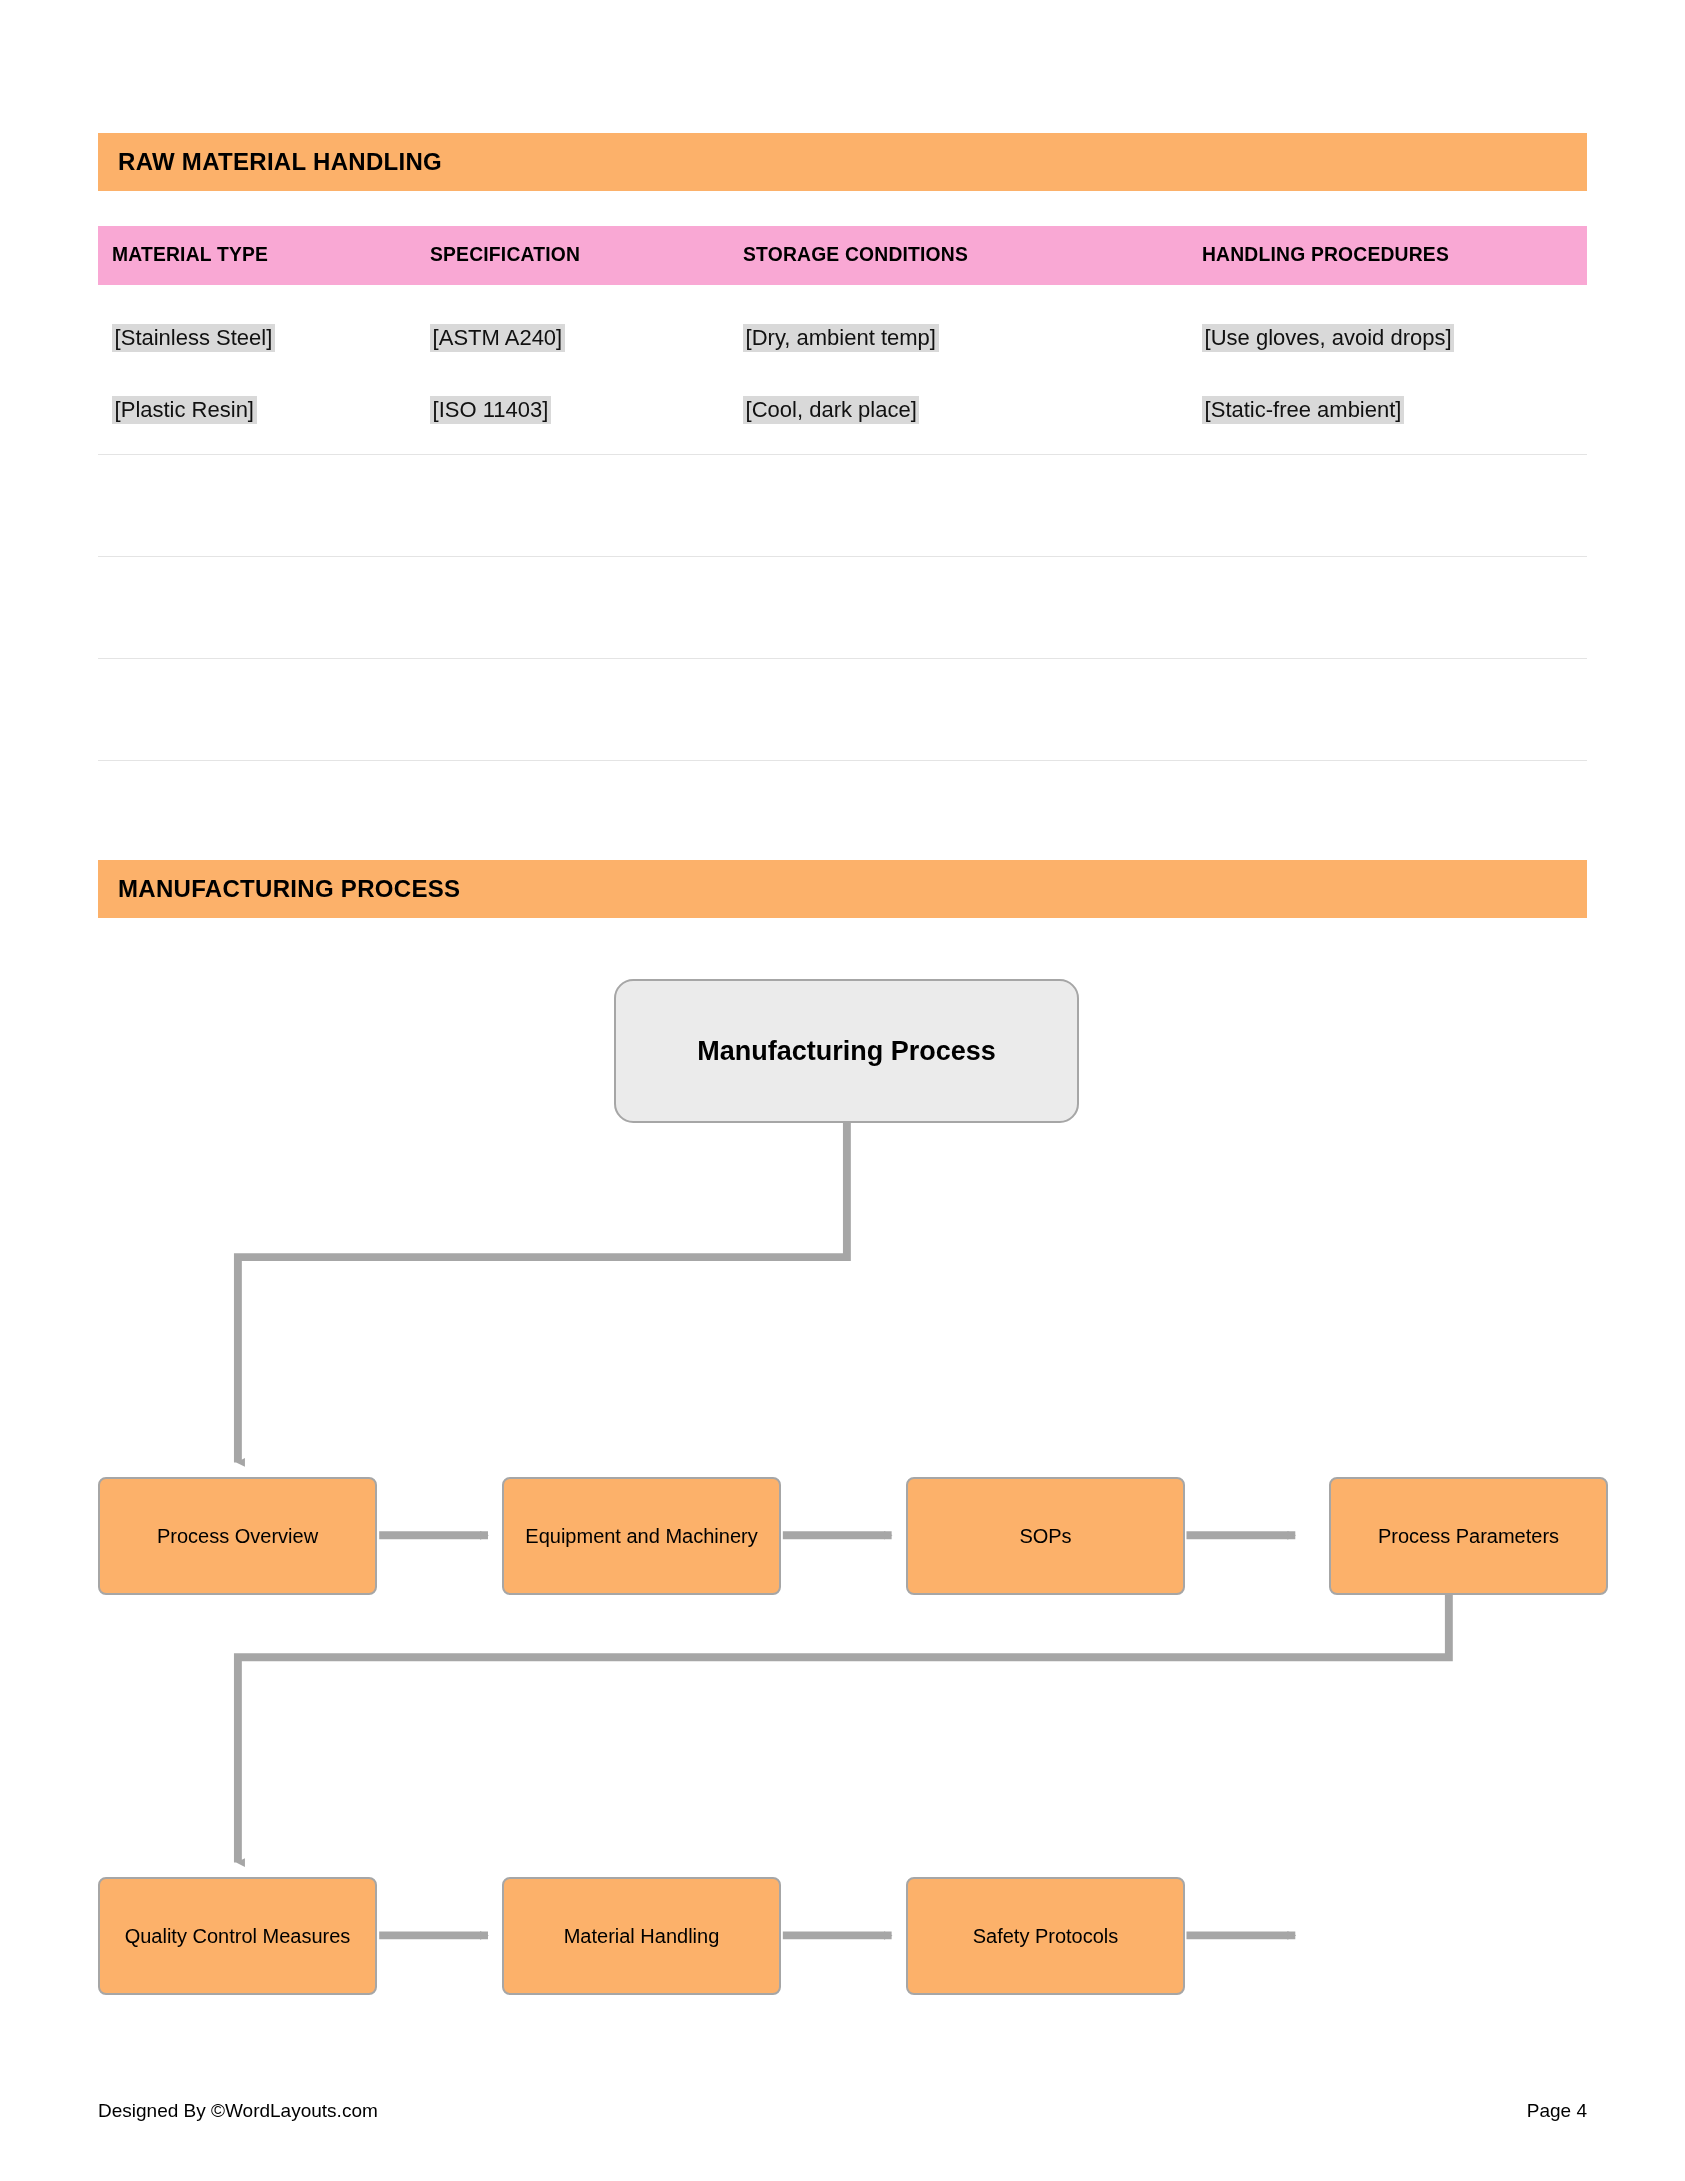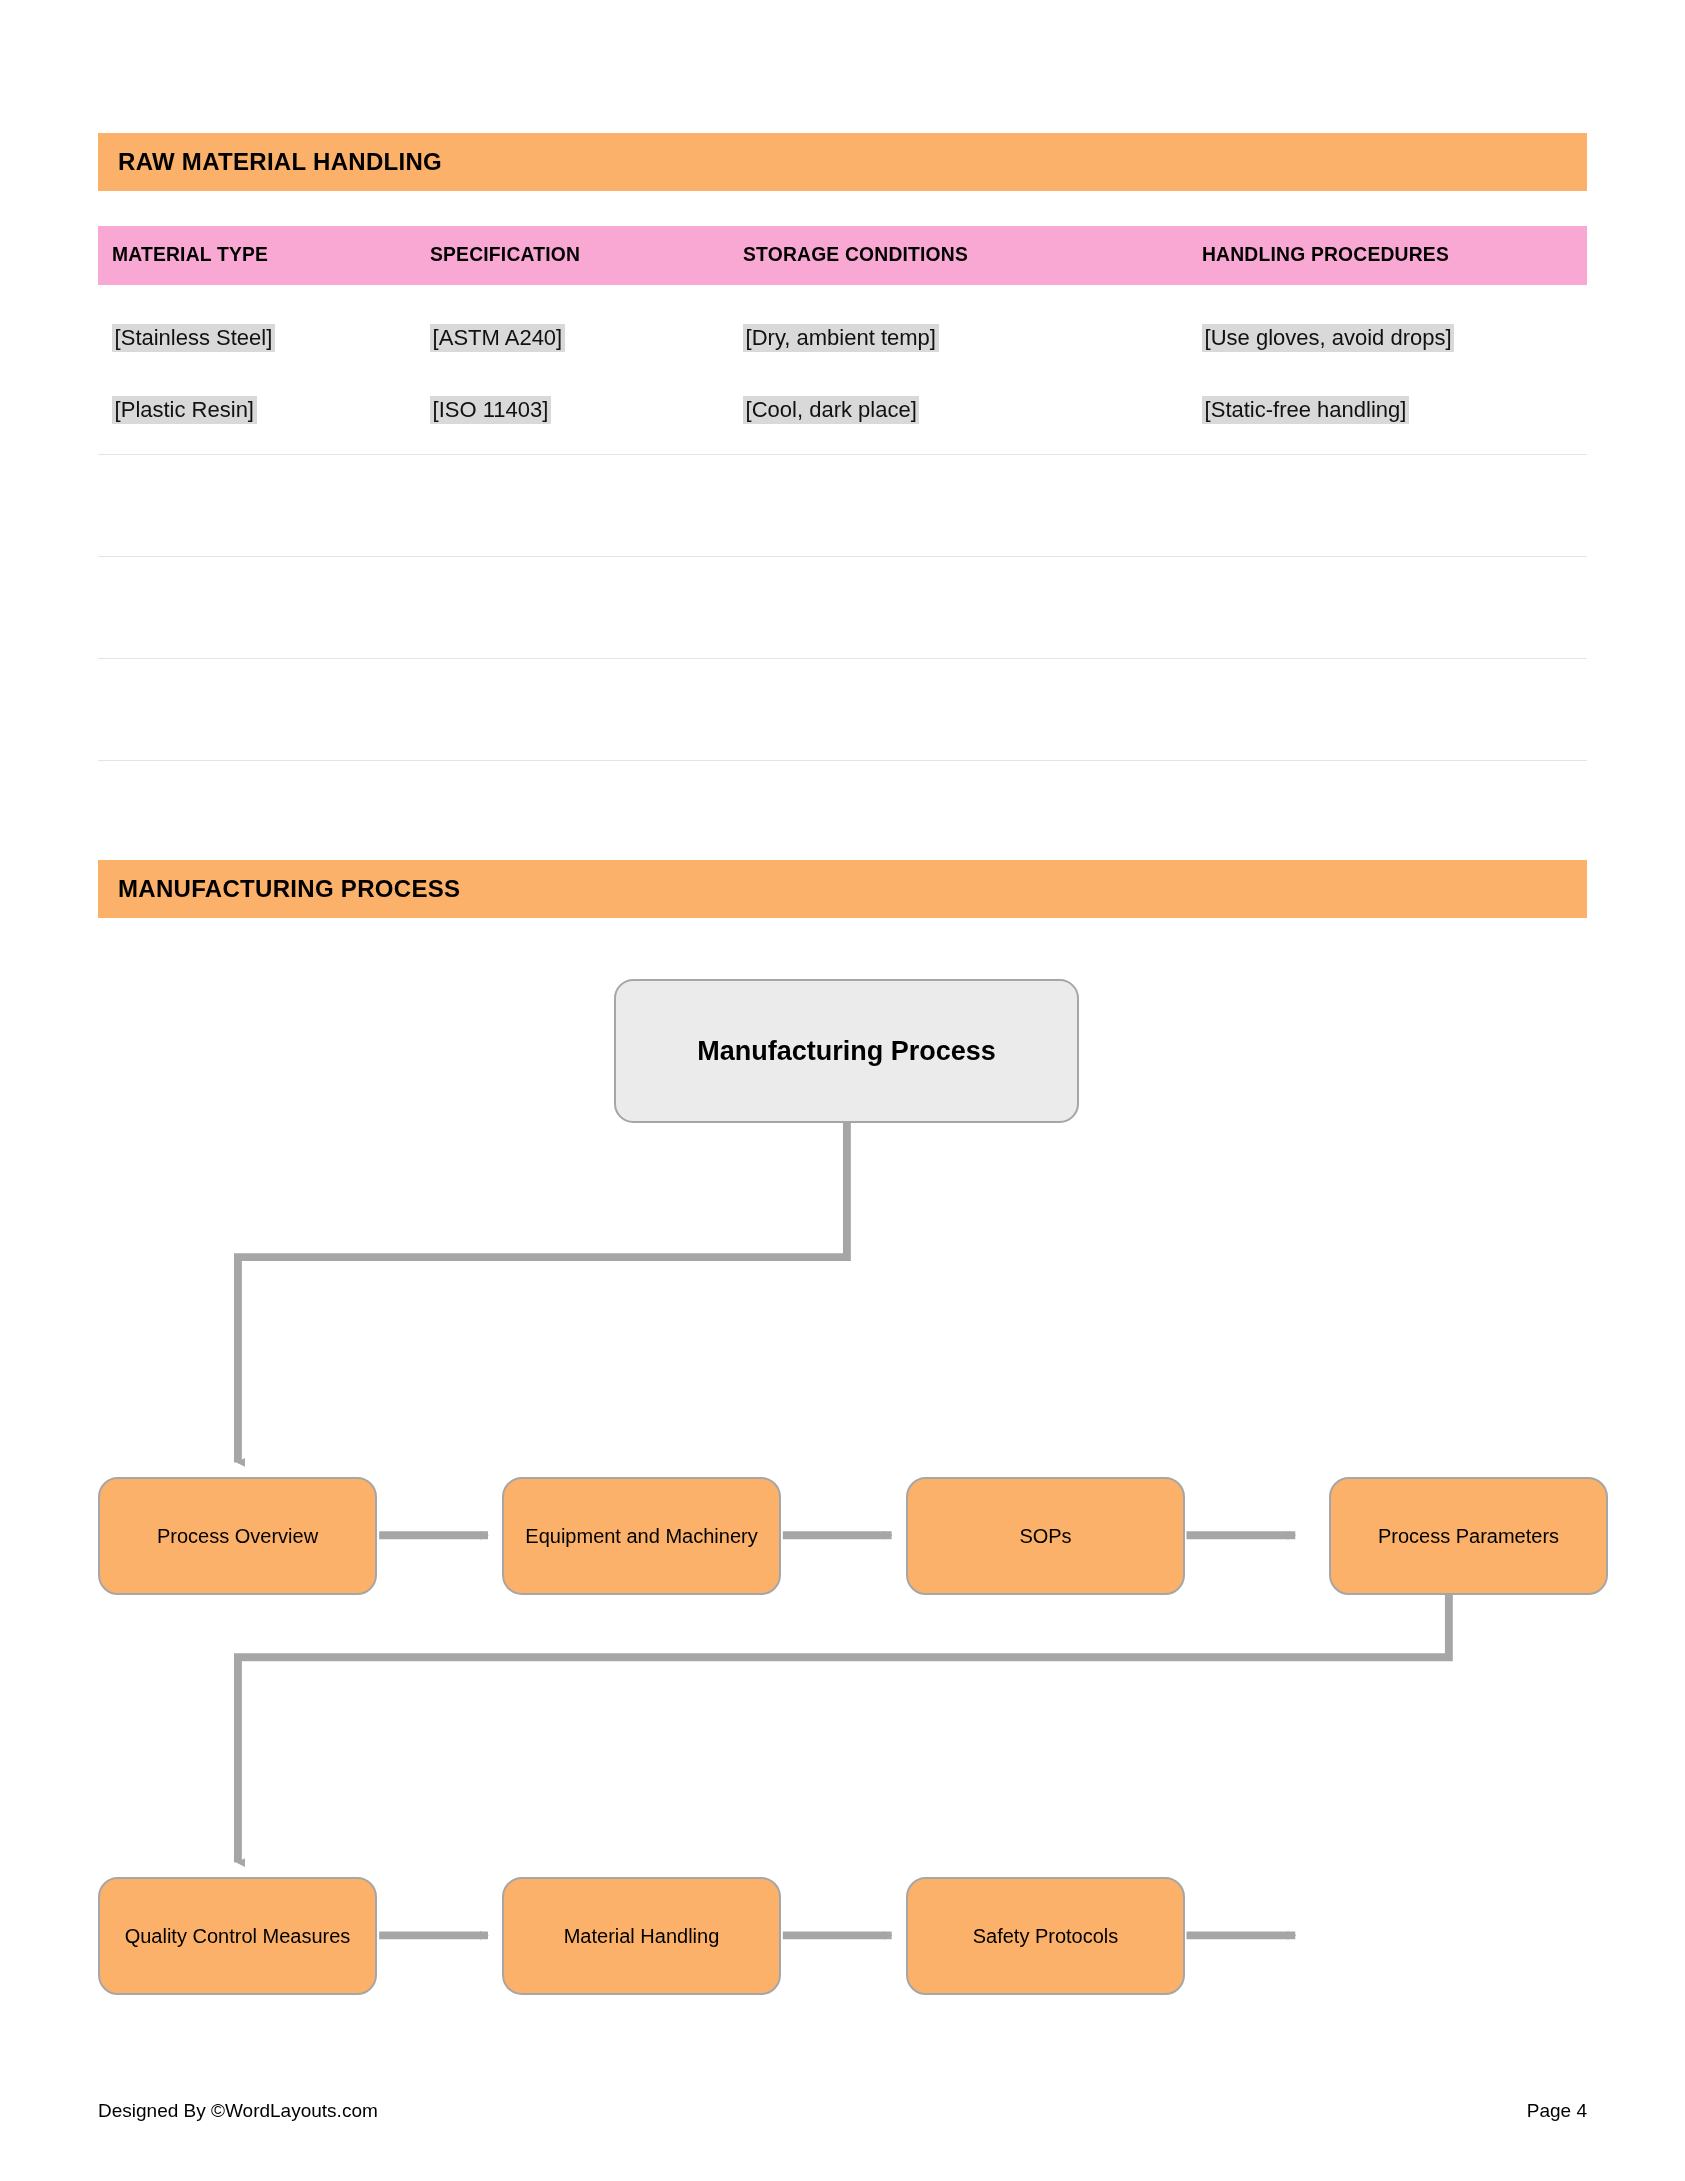--- a/index.html
+++ b/index.html
@@ -116,21 +116,21 @@
   }
 
   .node {
     position: absolute;
     box-sizing: border-box;
     display: flex;
     align-items: center;
     justify-content: center;
     text-align: center;
     border: 2.6px solid #A6A6A6;
-    border-radius: 20px;
+    border-radius: 8px;
     font-family: "Liberation Sans", sans-serif;
     color: #000000;
   }
   .node-root {
     background: #EBEBEB;
     border-radius: 19.3px;
     font-size: 27px;
     font-weight: bold;
     left: 614px;
     top: 22px;
@@ -197,21 +197,21 @@
         <tr class="first-data">
           <td><span class="field">[Stainless Steel]</span></td>
           <td><span class="field">[ASTM A240]</span></td>
           <td><span class="field">[Dry, ambient temp]</span></td>
           <td><span class="field">[Use gloves, avoid drops]</span></td>
         </tr>
         <tr class="second-data">
           <td><span class="field">[Plastic Resin]</span></td>
           <td><span class="field">[ISO 11403]</span></td>
           <td><span class="field">[Cool, dark place]</span></td>
-          <td><span class="field">[Static-free handling]</span></td>
+          <td><span class="field">[Static-free ambient]</span></td>
         </tr>
         <tr class="blank">
           <td></td>
           <td></td>
           <td></td>
           <td></td>
         </tr>
         <tr class="blank">
           <td></td>
           <td></td>

